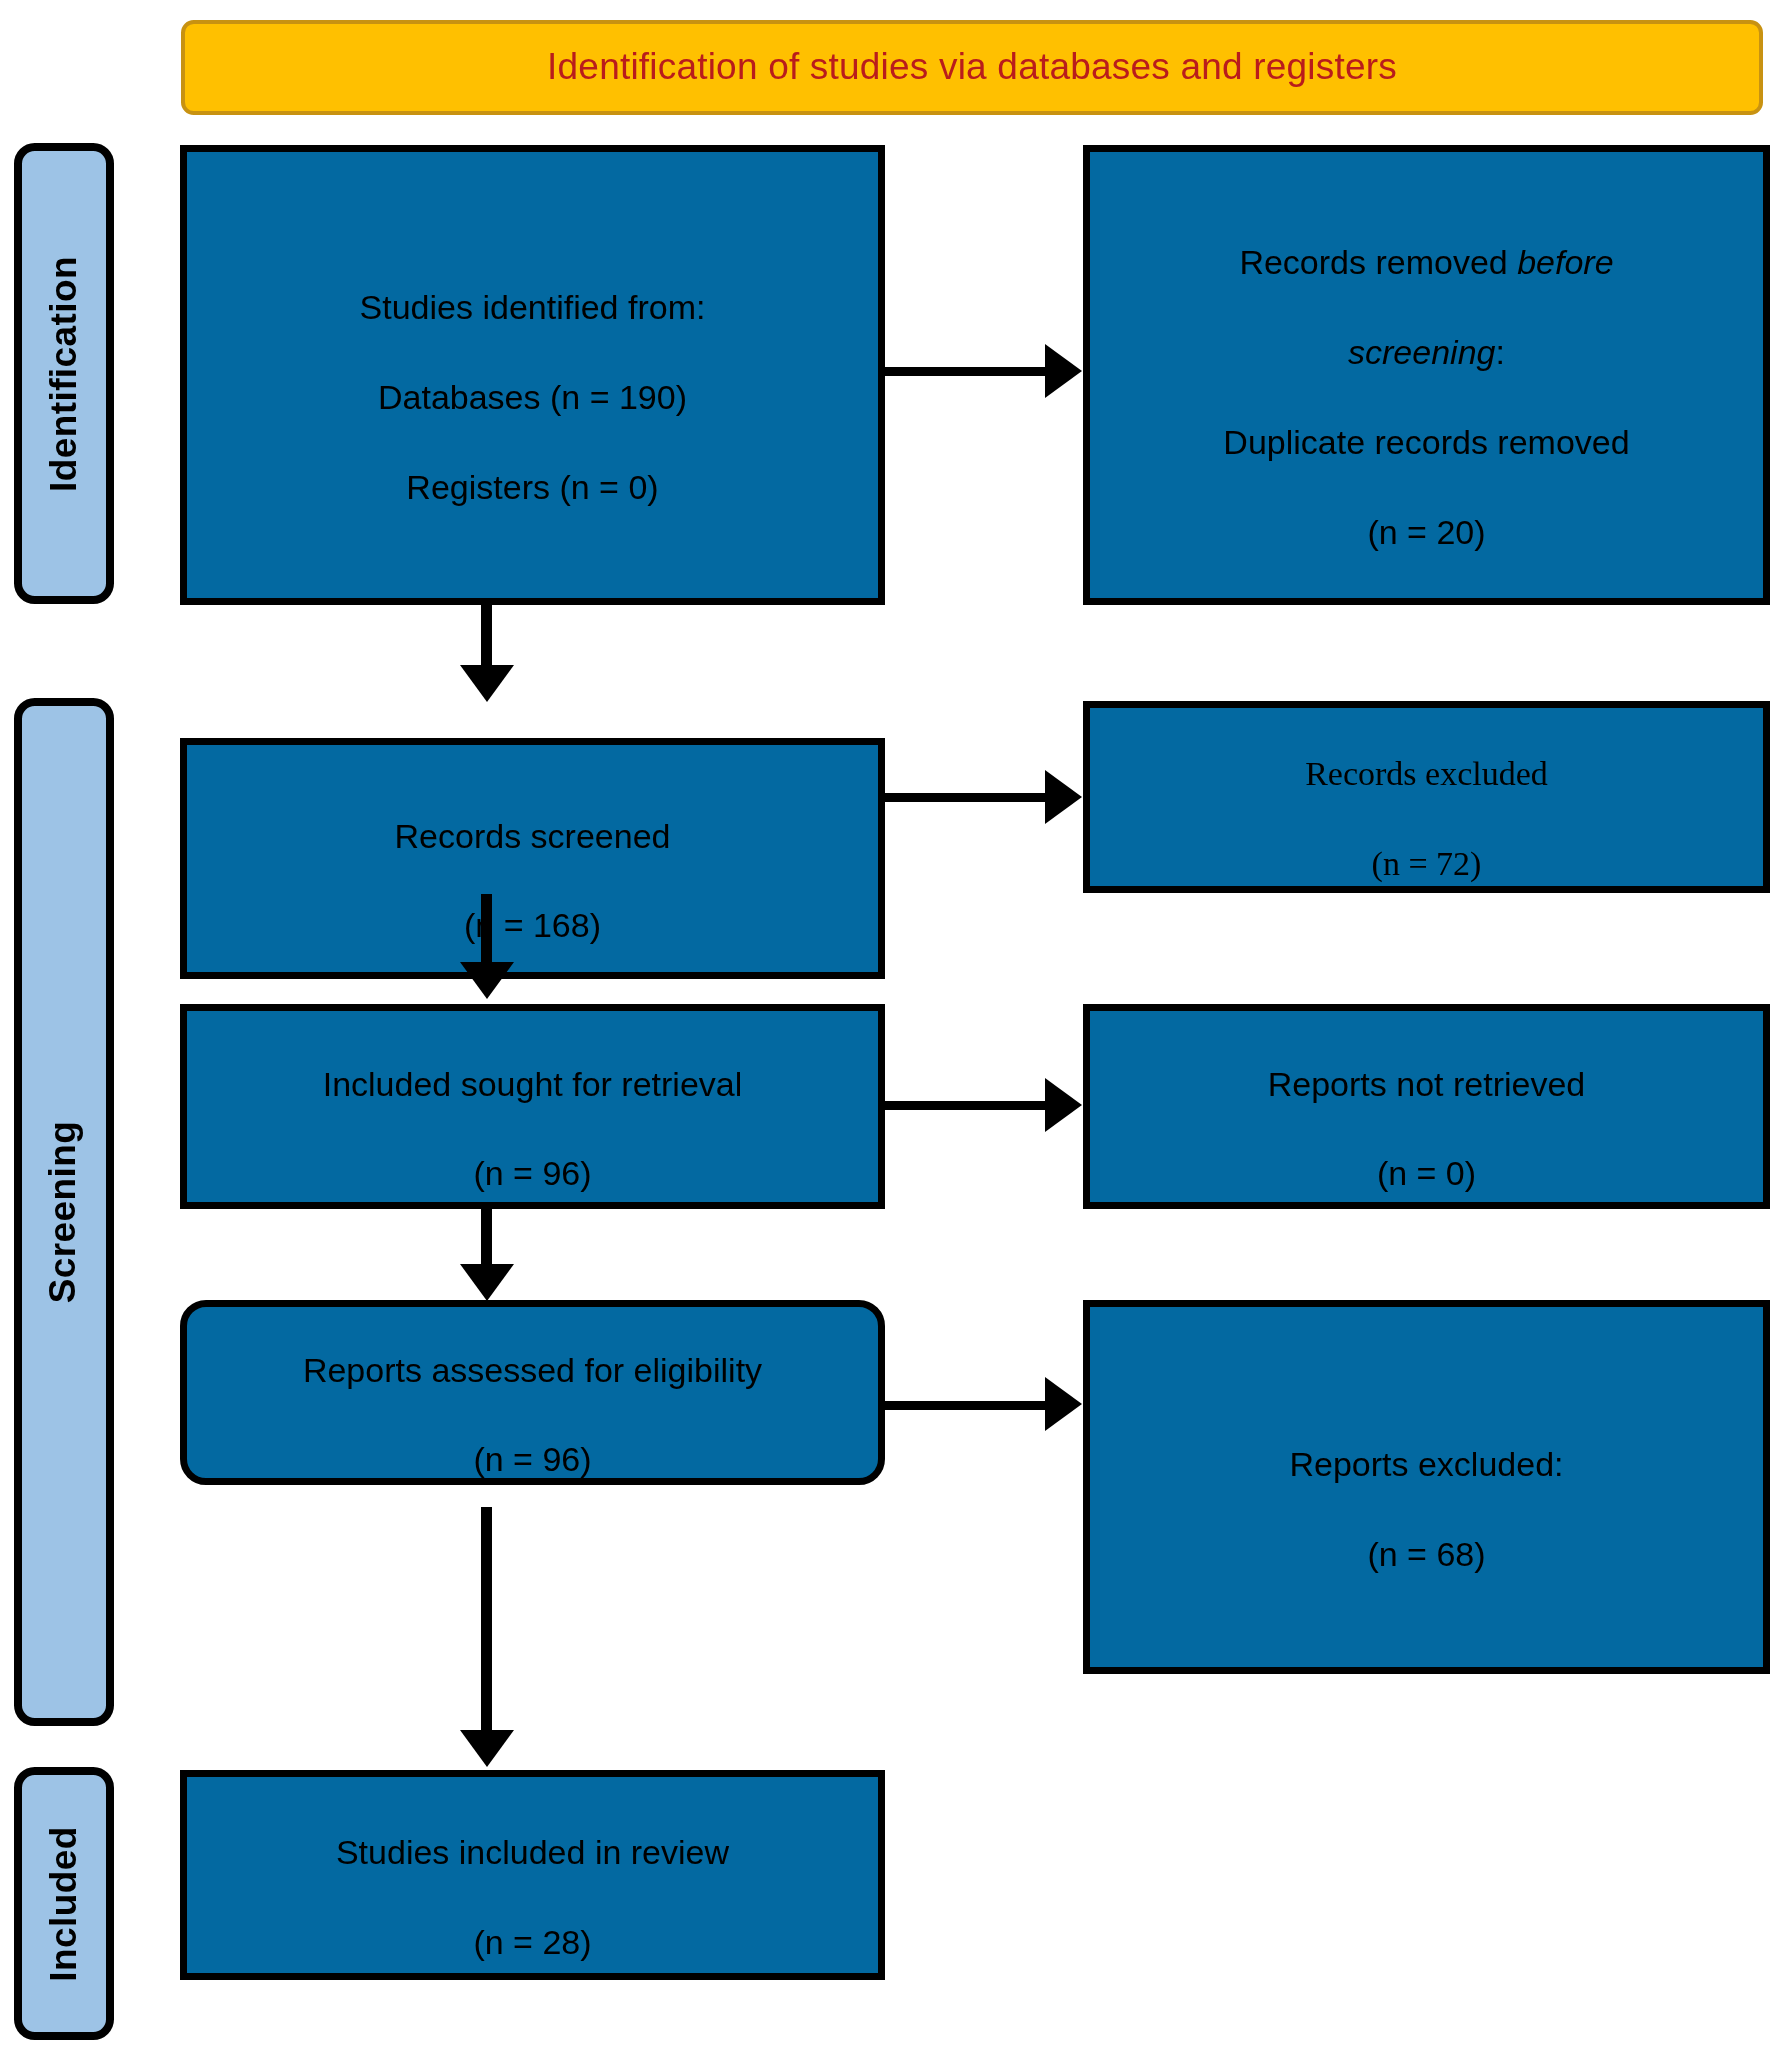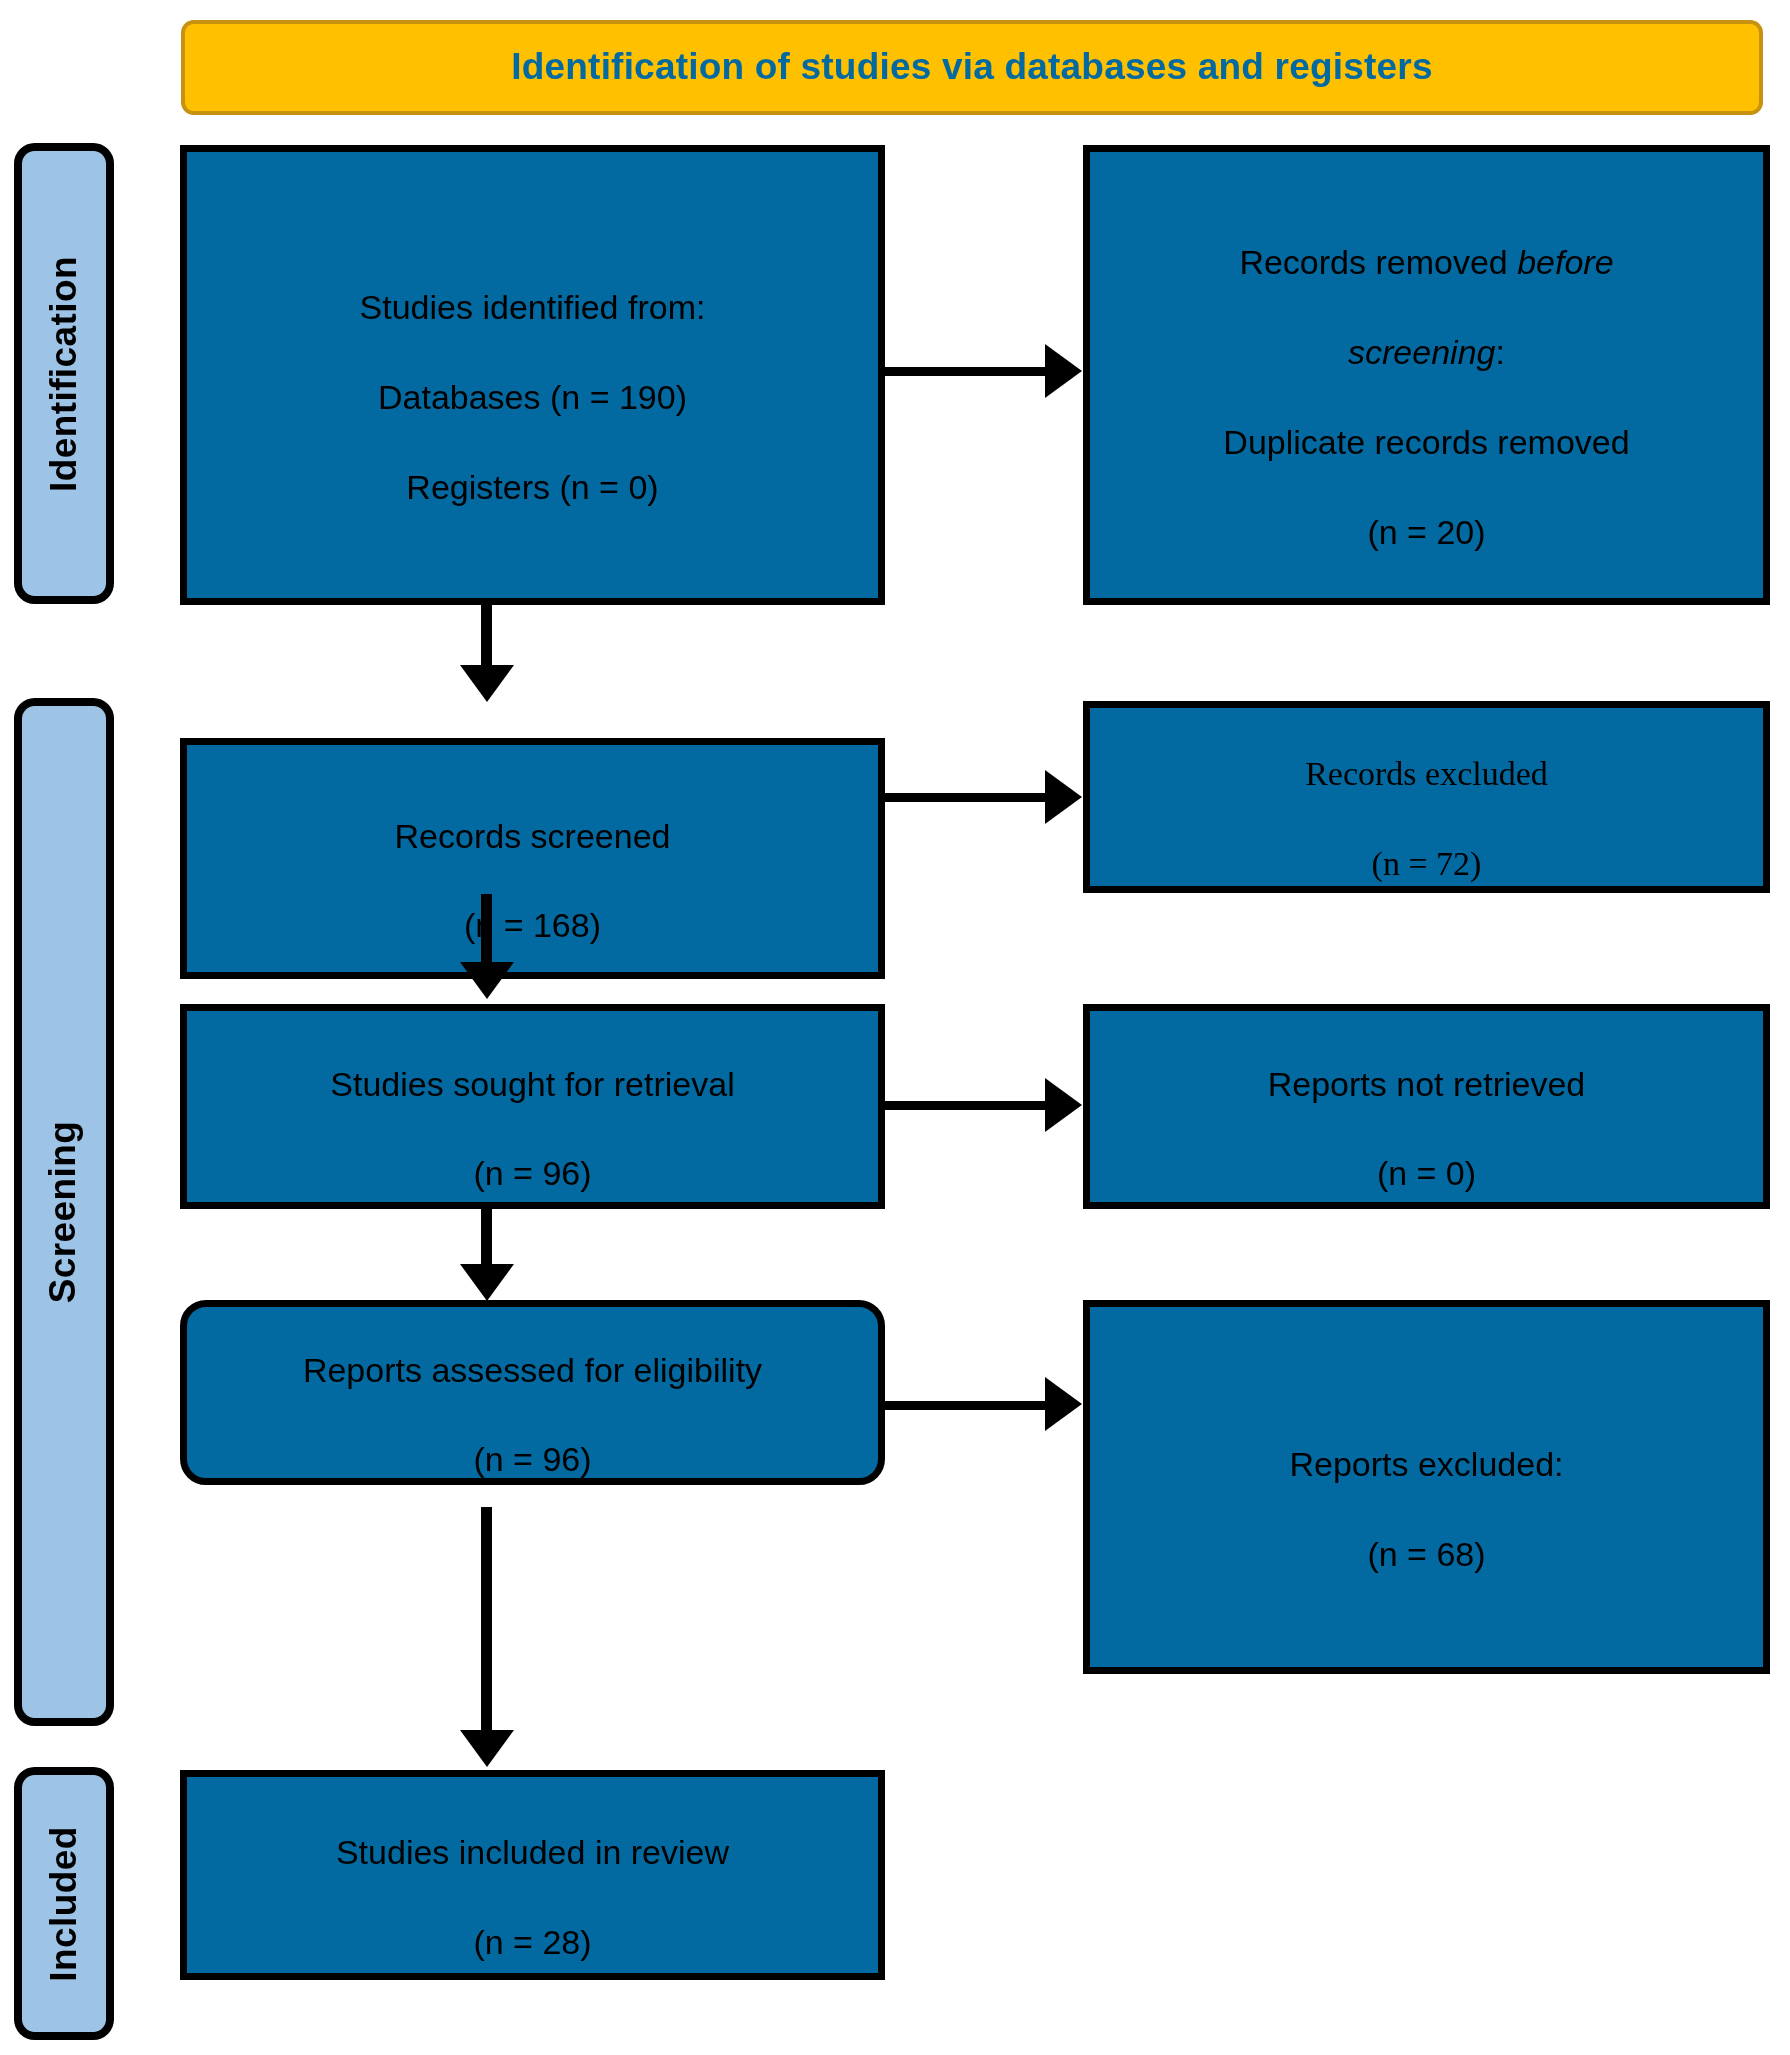--- a/index.html
+++ b/index.html
@@ -28,22 +28,22 @@
     background: #FFC000;
     border: 4.8px solid #C89211;
     border-radius: 12.7px;
     box-sizing: border-box;
     display: flex;
     align-items: center;
     justify-content: center;
   }
   .banner-text {
     font-size: 37px;
-    font-weight: bold;
-    color: #0369a1;
+    font-weight: normal;
+    color: #b91c1c;
     letter-spacing: 0.2px;
     text-align: center;
     line-height: 1.1;
   }
 
   
   .stage {
     position: absolute;
     left: 13.5px;
     width: 100px;
@@ -188,21 +188,21 @@
   </div>
 
   <div class="arrow-h" style="left:884px; top:793px; width:164px;"></div>
   <div class="arrow-h-head" style="left:1045px; top:770px;"></div>
 
   <div class="arrow-v" style="top:894px; height:72px;"></div>
   <div class="arrow-v-head" style="top:962px;"></div>
 
   <div class="fbox col-left" id="box-sought">
     <div class="fbox-text">
-      <span>Studies sought for retrieval</span><br>
+      <span>Included sought for retrieval</span><br>
       <span>(n = 96)</span>
     </div>
   </div>
 
   <div class="fbox col-right" id="box-notretr">
     <div class="fbox-text">
       <span>Reports not retrieved</span><br>
       <span>(n = 0)</span>
     </div>
   </div>

